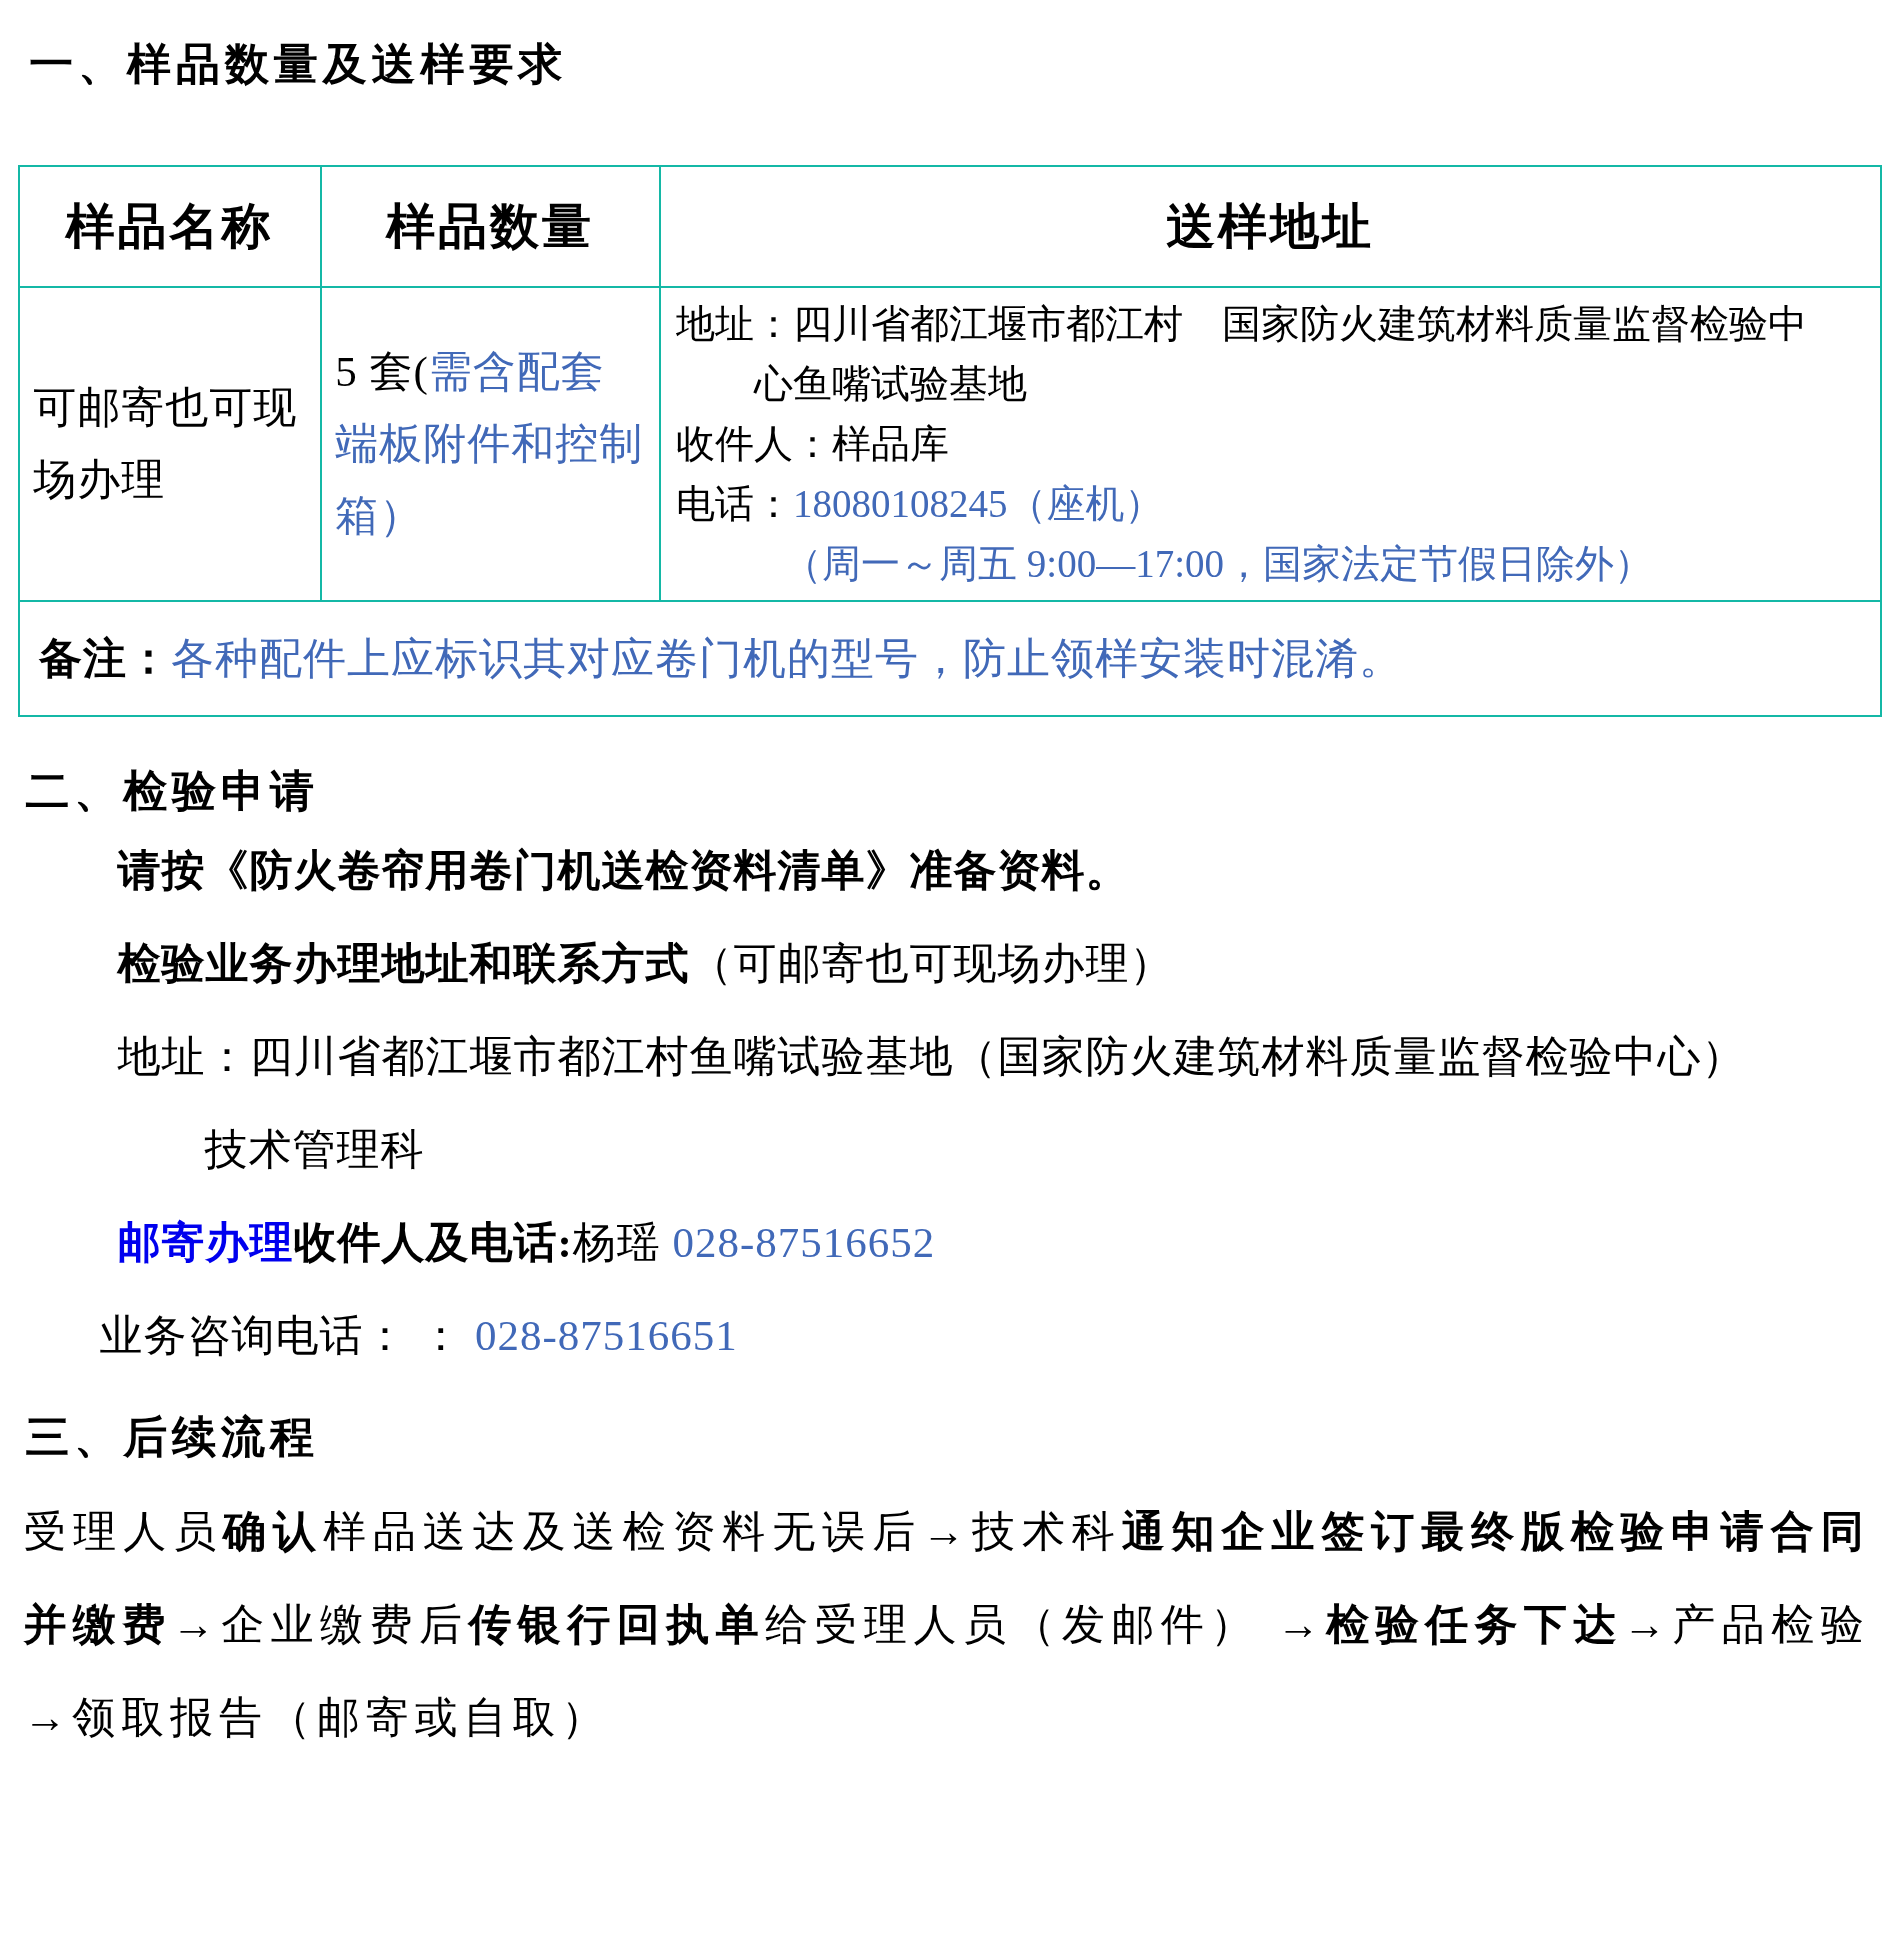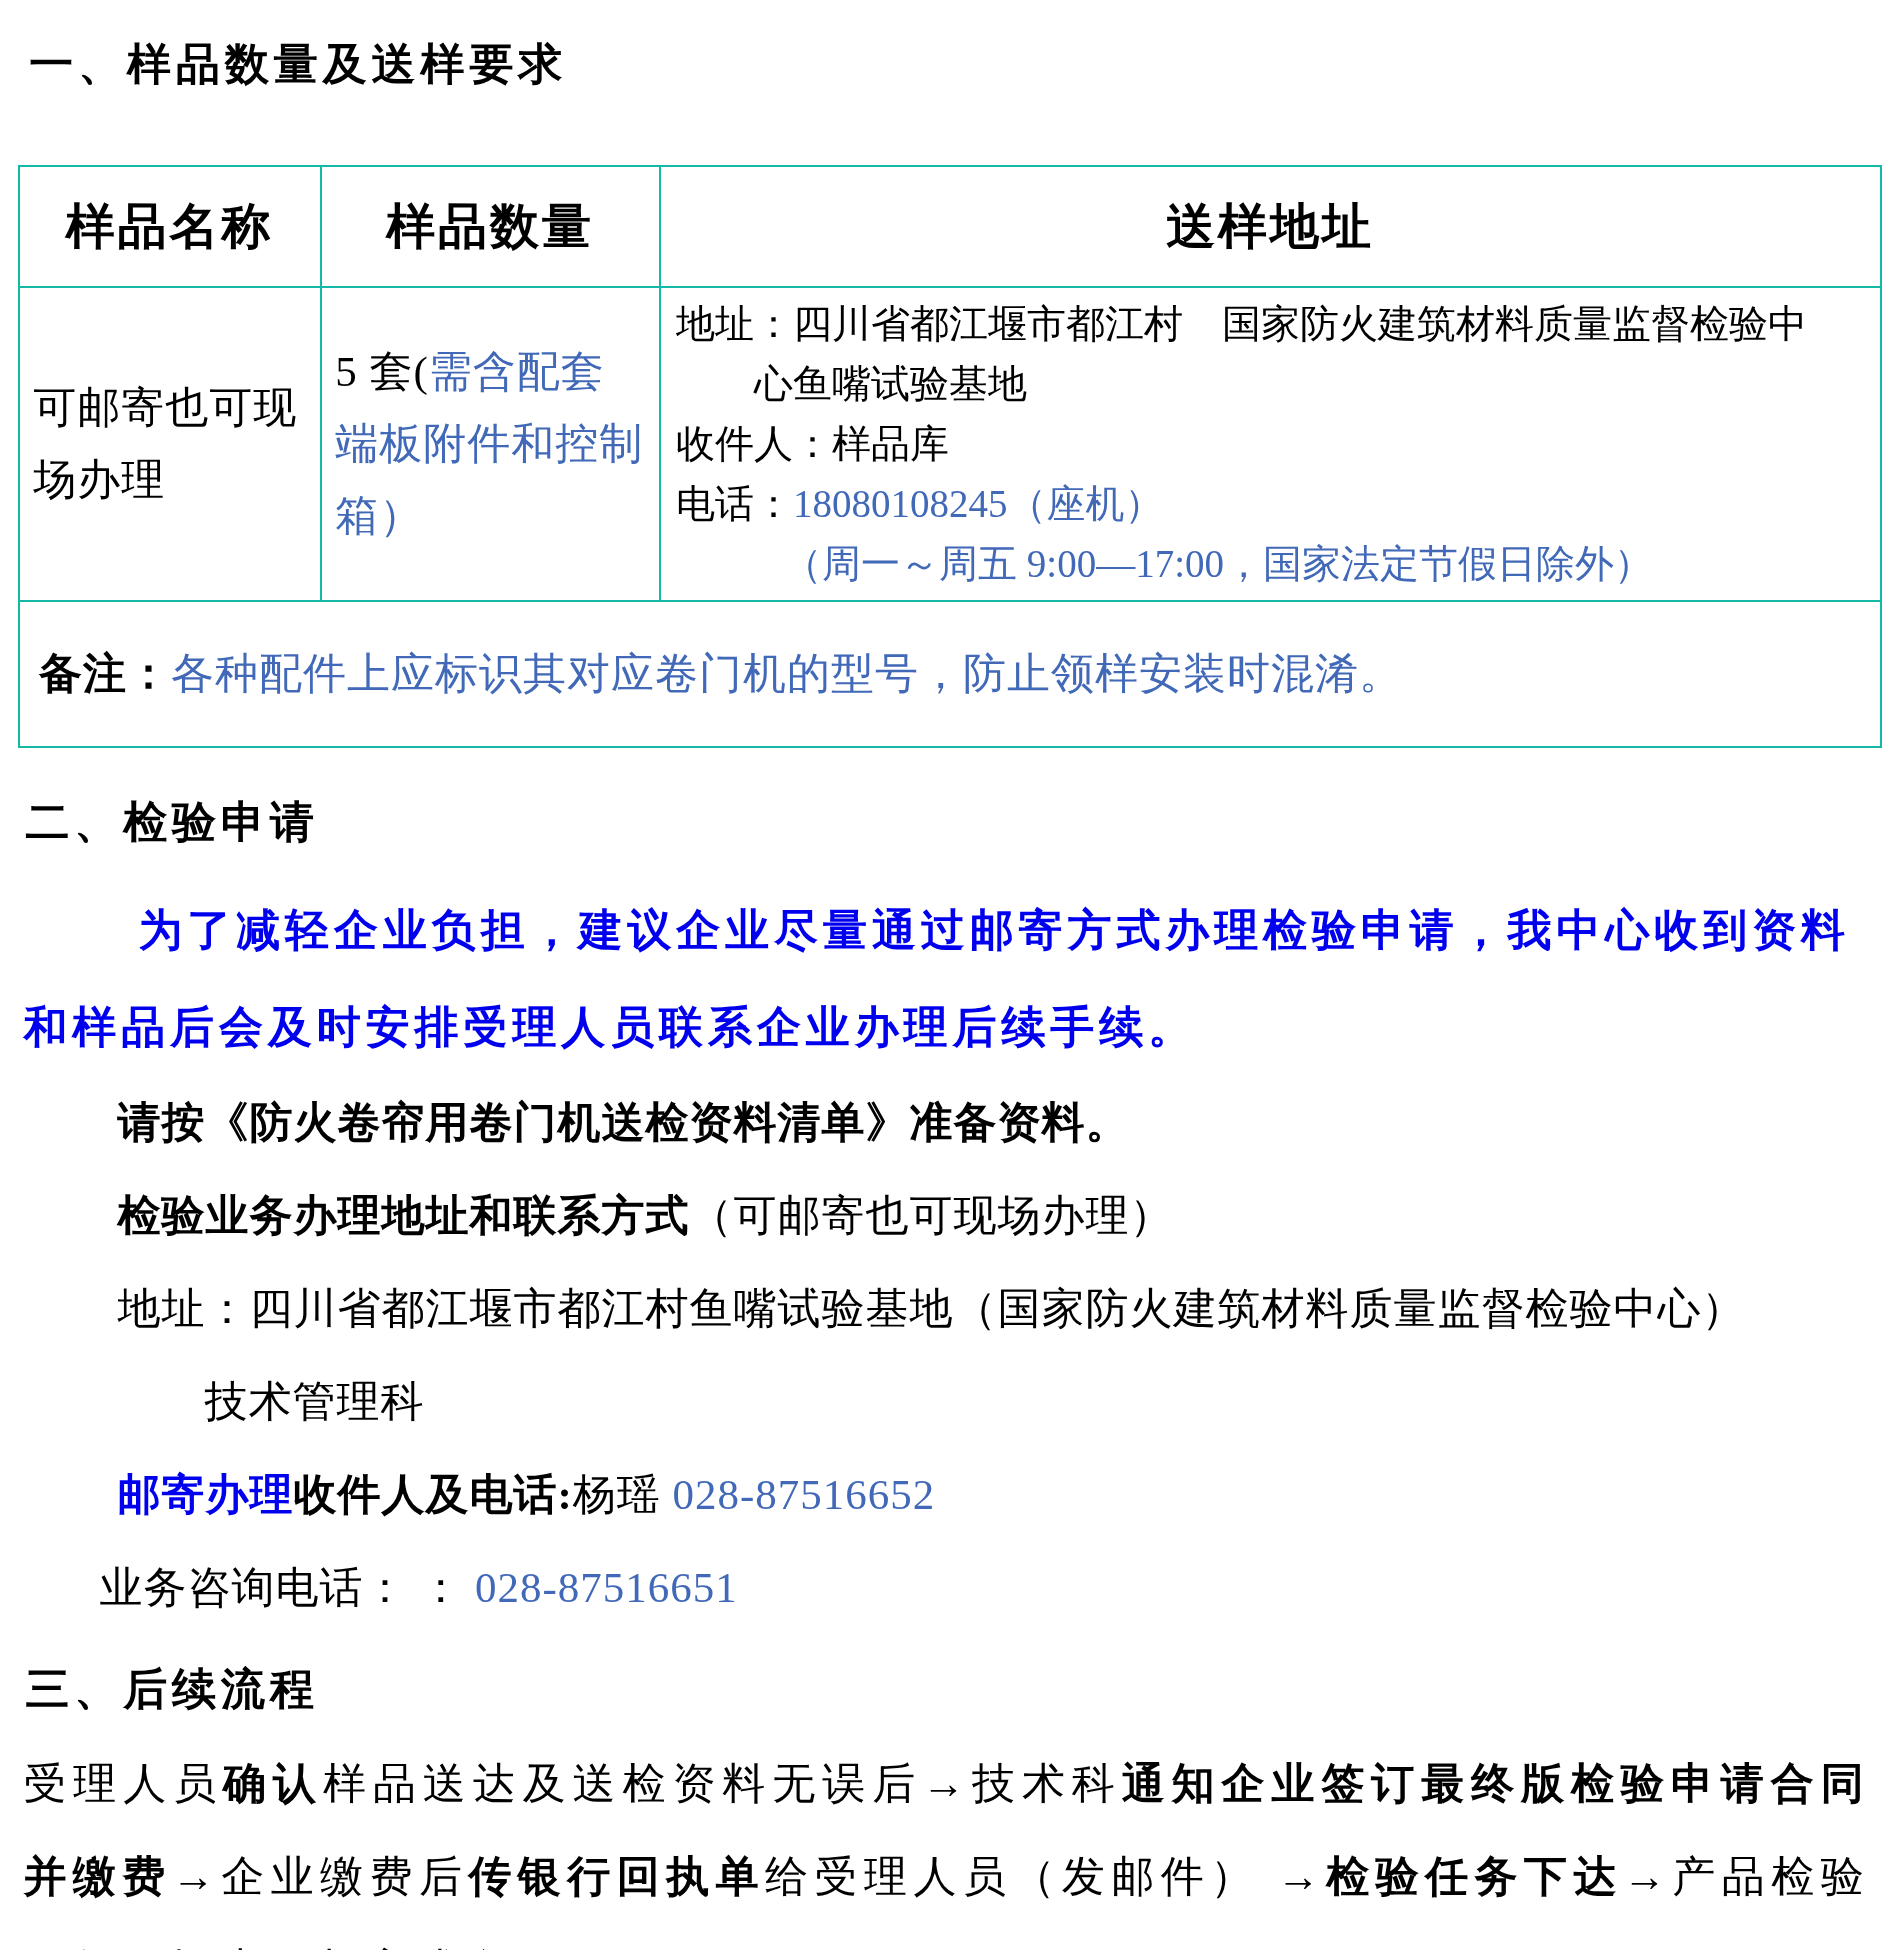--- a/index.html
+++ b/index.html
@@ -40,21 +40,21 @@
   td.name-cell,td.qty-cell{
     font-size:43px;line-height:72px;vertical-align:middle;
     padding:0 11.7px 0 13.7px;letter-spacing:1px;
   }
   td.addr-cell{
     font-size:39px;line-height:60px;vertical-align:middle;
     padding:5.9px 11.7px 5.9px 15.6px;letter-spacing:0px;
   }
   .addr-ind1{padding-left:78px;}
   .addr-ind2{padding-left:107px;}
-  tr.note-row{height:146px;}
+  tr.note-row{height:115px;}
   td.note-cell{
     font-size:43px;vertical-align:middle;
     padding:0 11.7px 0 19.5px;letter-spacing:1px;
   }
 
   p{margin:0;}
   .lead{
     margin-top:27px;
     font-size:44px;line-height:97px;letter-spacing:4.9px;
     text-indent:115px;
@@ -101,21 +101,20 @@
         </td>
       </tr>
       <tr class="note-row">
         <td class="note-cell" colspan="3"><span class="b">备注：</span><span class="c-blue">各种配件上应标识其对应卷门机的型号，防止领样安装时混淆。</span></td>
       </tr>
     </tbody>
   </table>
 
   <h2 class="h2-first">二、检验申请</h2>
 
-  <p class="lead"><span class="b c-pureblue">为了减轻企业负担，建议企业尽量通过邮寄方式办理检验申请，我中心收到资料和样品后会及时安排受理人员联系企业办理后续手续。</span></p>
   <p class="ln ind-a"><span class="b">请按《防火卷帘用卷门机送检资料清单》准备资料。</span></p>
   <p class="ln ind-a"><span class="b">检验业务办理地址和联系方式</span><span>（可邮寄也可现场办理）</span></p>
   <p class="ln ind-a"><span>地址：四川省都江堰市都江村鱼嘴试验基地（国家防火建筑材料质量监督检验中心）</span></p>
   <p class="ln ind-b"><span>技术管理科</span></p>
   <p class="ln ind-a"><span class="b c-pureblue">邮寄办理</span><span class="b">收件人及电话:</span><span>杨瑶</span><span class="c-blue"> 028-87516652</span></p>
   <p class="ln ind-c"><span>业务咨询电话： ：</span><span class="c-blue"> 028-87516651</span></p>
 
   <h2 class="h2-second">三、后续流程</h2>
 
   <p class="flow"><span>受理人员</span><span class="b">确认</span><span>样品送达及送检资料无误后→技术科</span><span class="b">通知企业签订最终版检验申请合同并缴费</span><span>→企业缴费后</span><span class="b">传银行回执单</span><span>给受理人员（发邮件） →</span><span class="b">检验任务下达</span><span>→产品检验→领取报告（邮寄或自取）</span></p>

